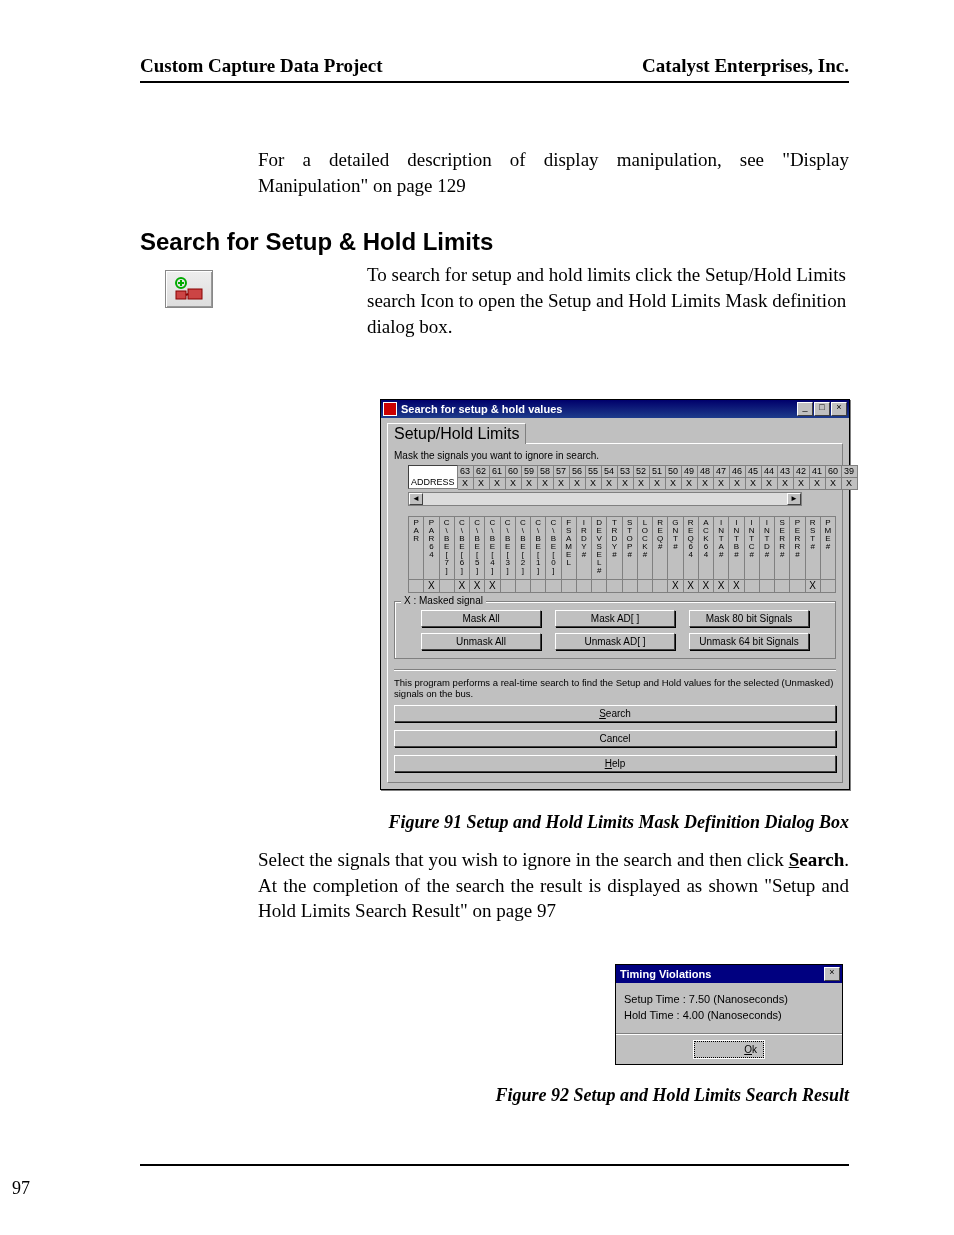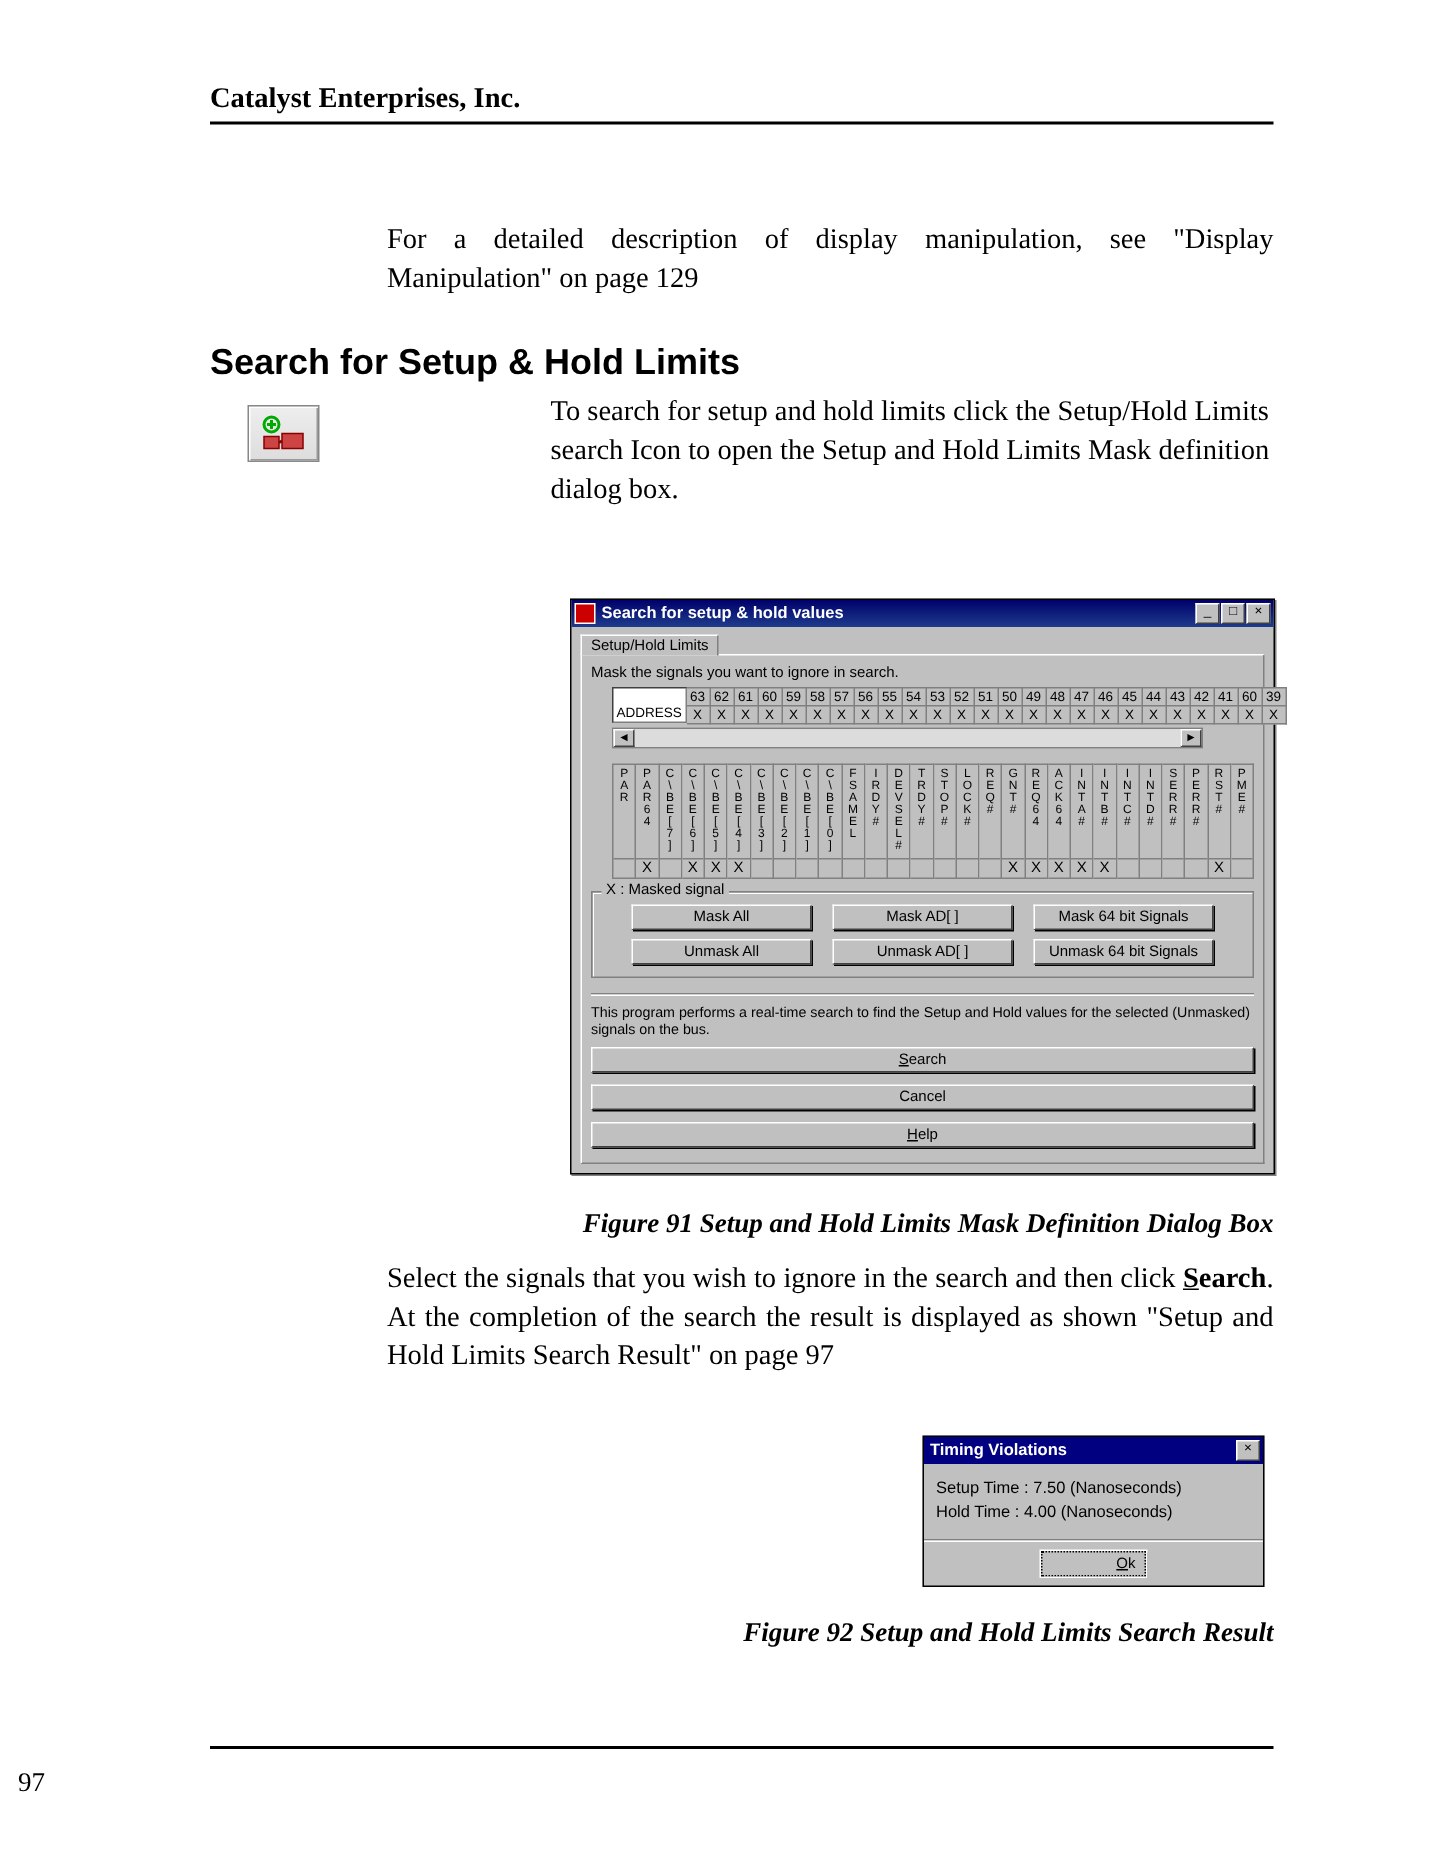--- a/index.html
+++ b/index.html
@@ -106,21 +106,21 @@
     font-family: Arial, sans-serif;
   }
   .dlg-body { padding: 4px 6px 6px 6px; }
   .tab {
     display: inline-block;
     background: #c0c0c0;
     border: 1px solid #fff;
     border-bottom: none;
     border-right-color:#808080;
     padding: 1px 6px;
-    font-size: 10px;
+    font-size: 16px;
     position: relative;
     top: 1px;
   }
   .panel {
     border: 1px solid #fff;
     border-right-color:#808080; border-bottom-color:#808080;
     background:#c0c0c0;
     padding: 6px 6px 10px 6px;
   }
   .mask-instr { font-size: 10px; margin-bottom: 4px; }
@@ -285,20 +285,21 @@
     left: 12px; right: 0;
     text-align:left;
     font-size: 18px;
   }
 </style>
 </head>
 <body>
 
 <div class="page">
   <div class="header-row">
+    <span>Custom Capture Data Project</span>
     <span>Catalyst Enterprises, Inc.</span>
   </div>
   <hr class="header-rule">
 
   <div class="body-intro">For a detailed description of display manipulation, see  "Display Manipulation" on page 129</div>
 
   <div class="section-heading">Search for Setup &amp; Hold Limits</div>
 
   <div class="section-body">
     <div class="icon-box">
@@ -563,21 +564,21 @@
             <div class="btn-row">
               <div class="btn-col">
                 <div class="win-btn">Mask All</div>
                 <div class="win-btn">Unmask All</div>
               </div>
               <div class="btn-col">
                 <div class="win-btn">Mask AD[ ]</div>
                 <div class="win-btn">Unmask AD[ ]</div>
               </div>
               <div class="btn-col">
-                <div class="win-btn">Mask 64 bit Signals</div>
+                <div class="win-btn">Mask 80 bit Signals</div>
                 <div class="win-btn">Unmask 64 bit Signals</div>
               </div>
             </div>
           </div>
 
           <hr class="hr-dlg">
           <div class="dlg-note">This program performs a real-time search to find the Setup and Hold values for the selected (Unmasked) signals on the bus.</div>
           <div class="btn-row2">
             <div class="win-btn"><span class="u">S</span><span>earch</span></div>
             <div class="win-btn">Cancel</div>

